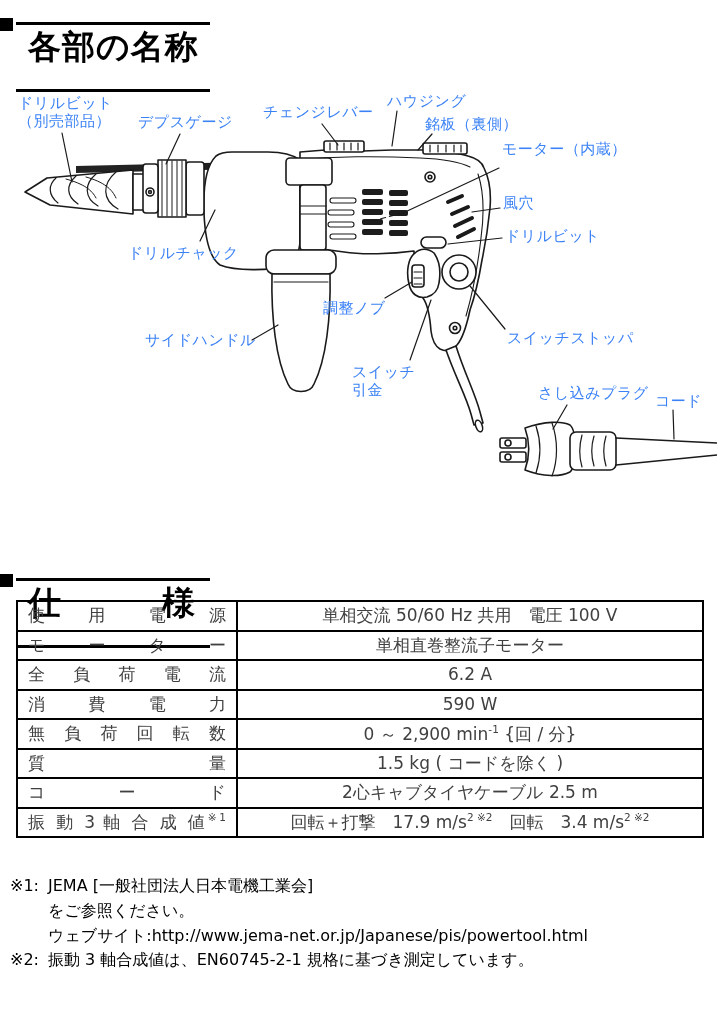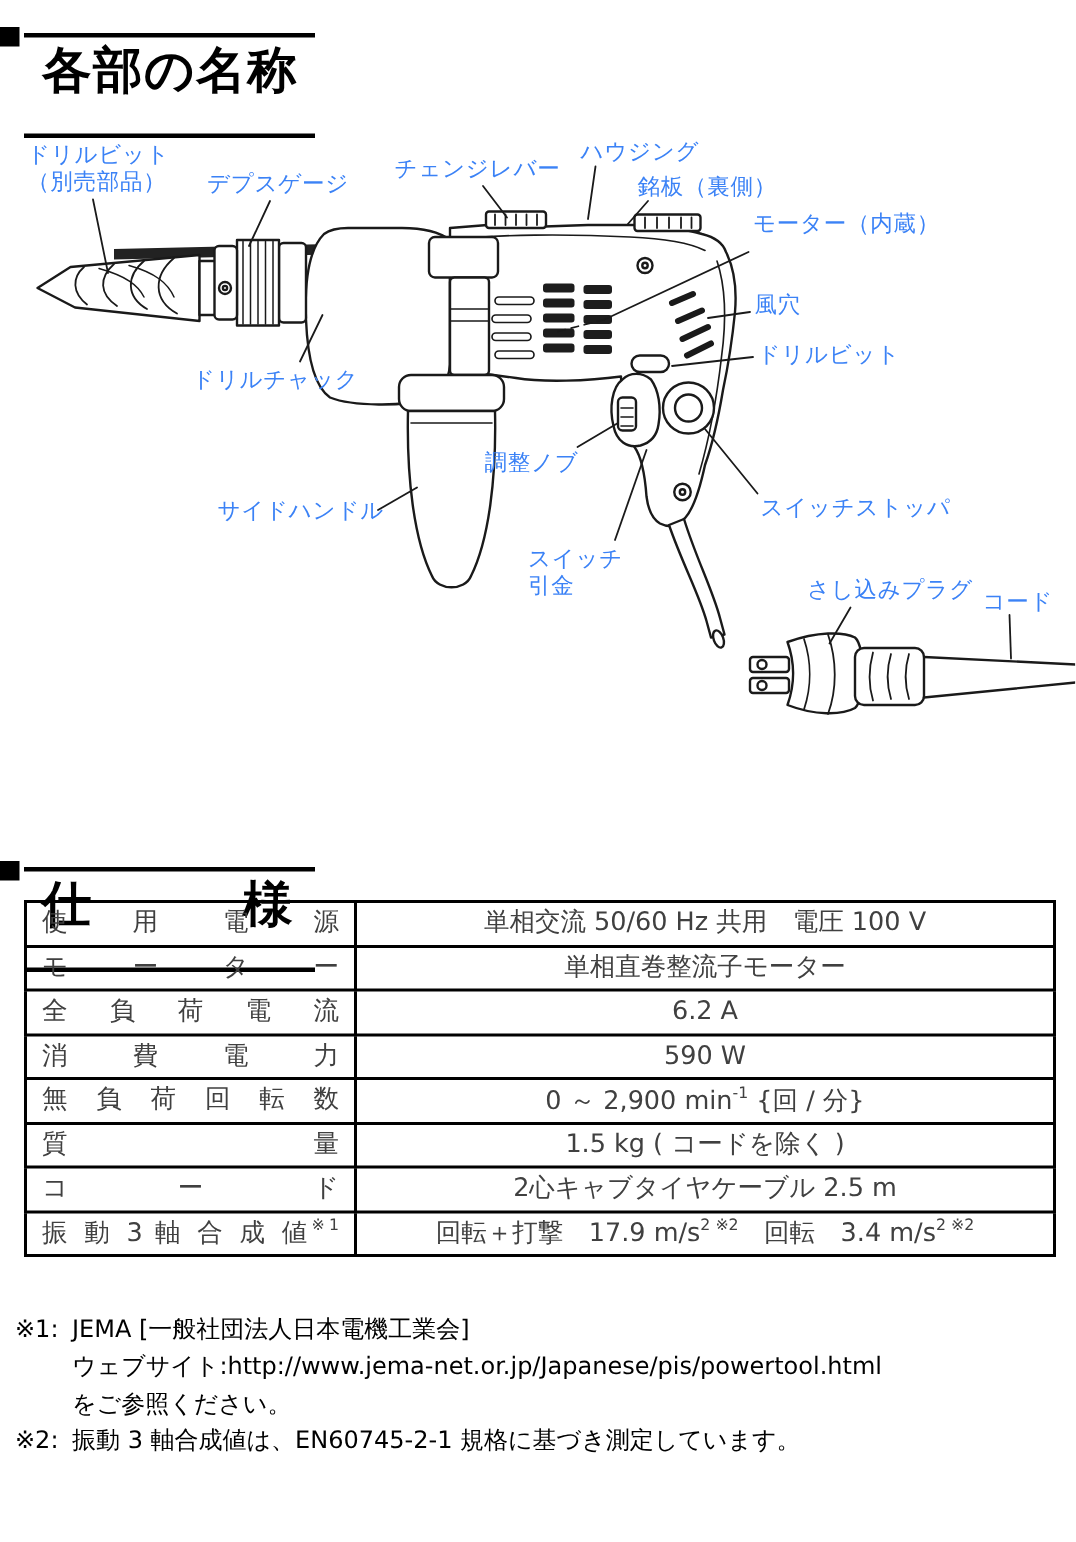--- a/index.html
+++ b/index.html
@@ -255,22 +255,22 @@
         <td class="v"><span>回転＋打撃　17.9 m/s</span><sup class="s">2 ※2</sup><span>　回転　3.4 m/s</span><sup class="s">2 ※2</sup></td>
       </tr>
     </tbody>
   </table>
 
   <div class="footnotes">
     <div class="fn">
       <span class="marker">※1:</span>
       <div class="lines">
         <div>JEMA [一般社団法人日本電機工業会]</div>
+        <div>をご参照ください。</div>
         <div>ウェブサイト:http://www.jema-net.or.jp/Japanese/pis/powertool.html</div>
-        <div>をご参照ください。</div>
       </div>
     </div>
     <div class="fn">
       <span class="marker">※2:</span>
       <div class="lines">
         <div>振動 3 軸合成値は、EN60745-2-1 規格に基づき測定しています。</div>
       </div>
     </div>
   </div>
 

